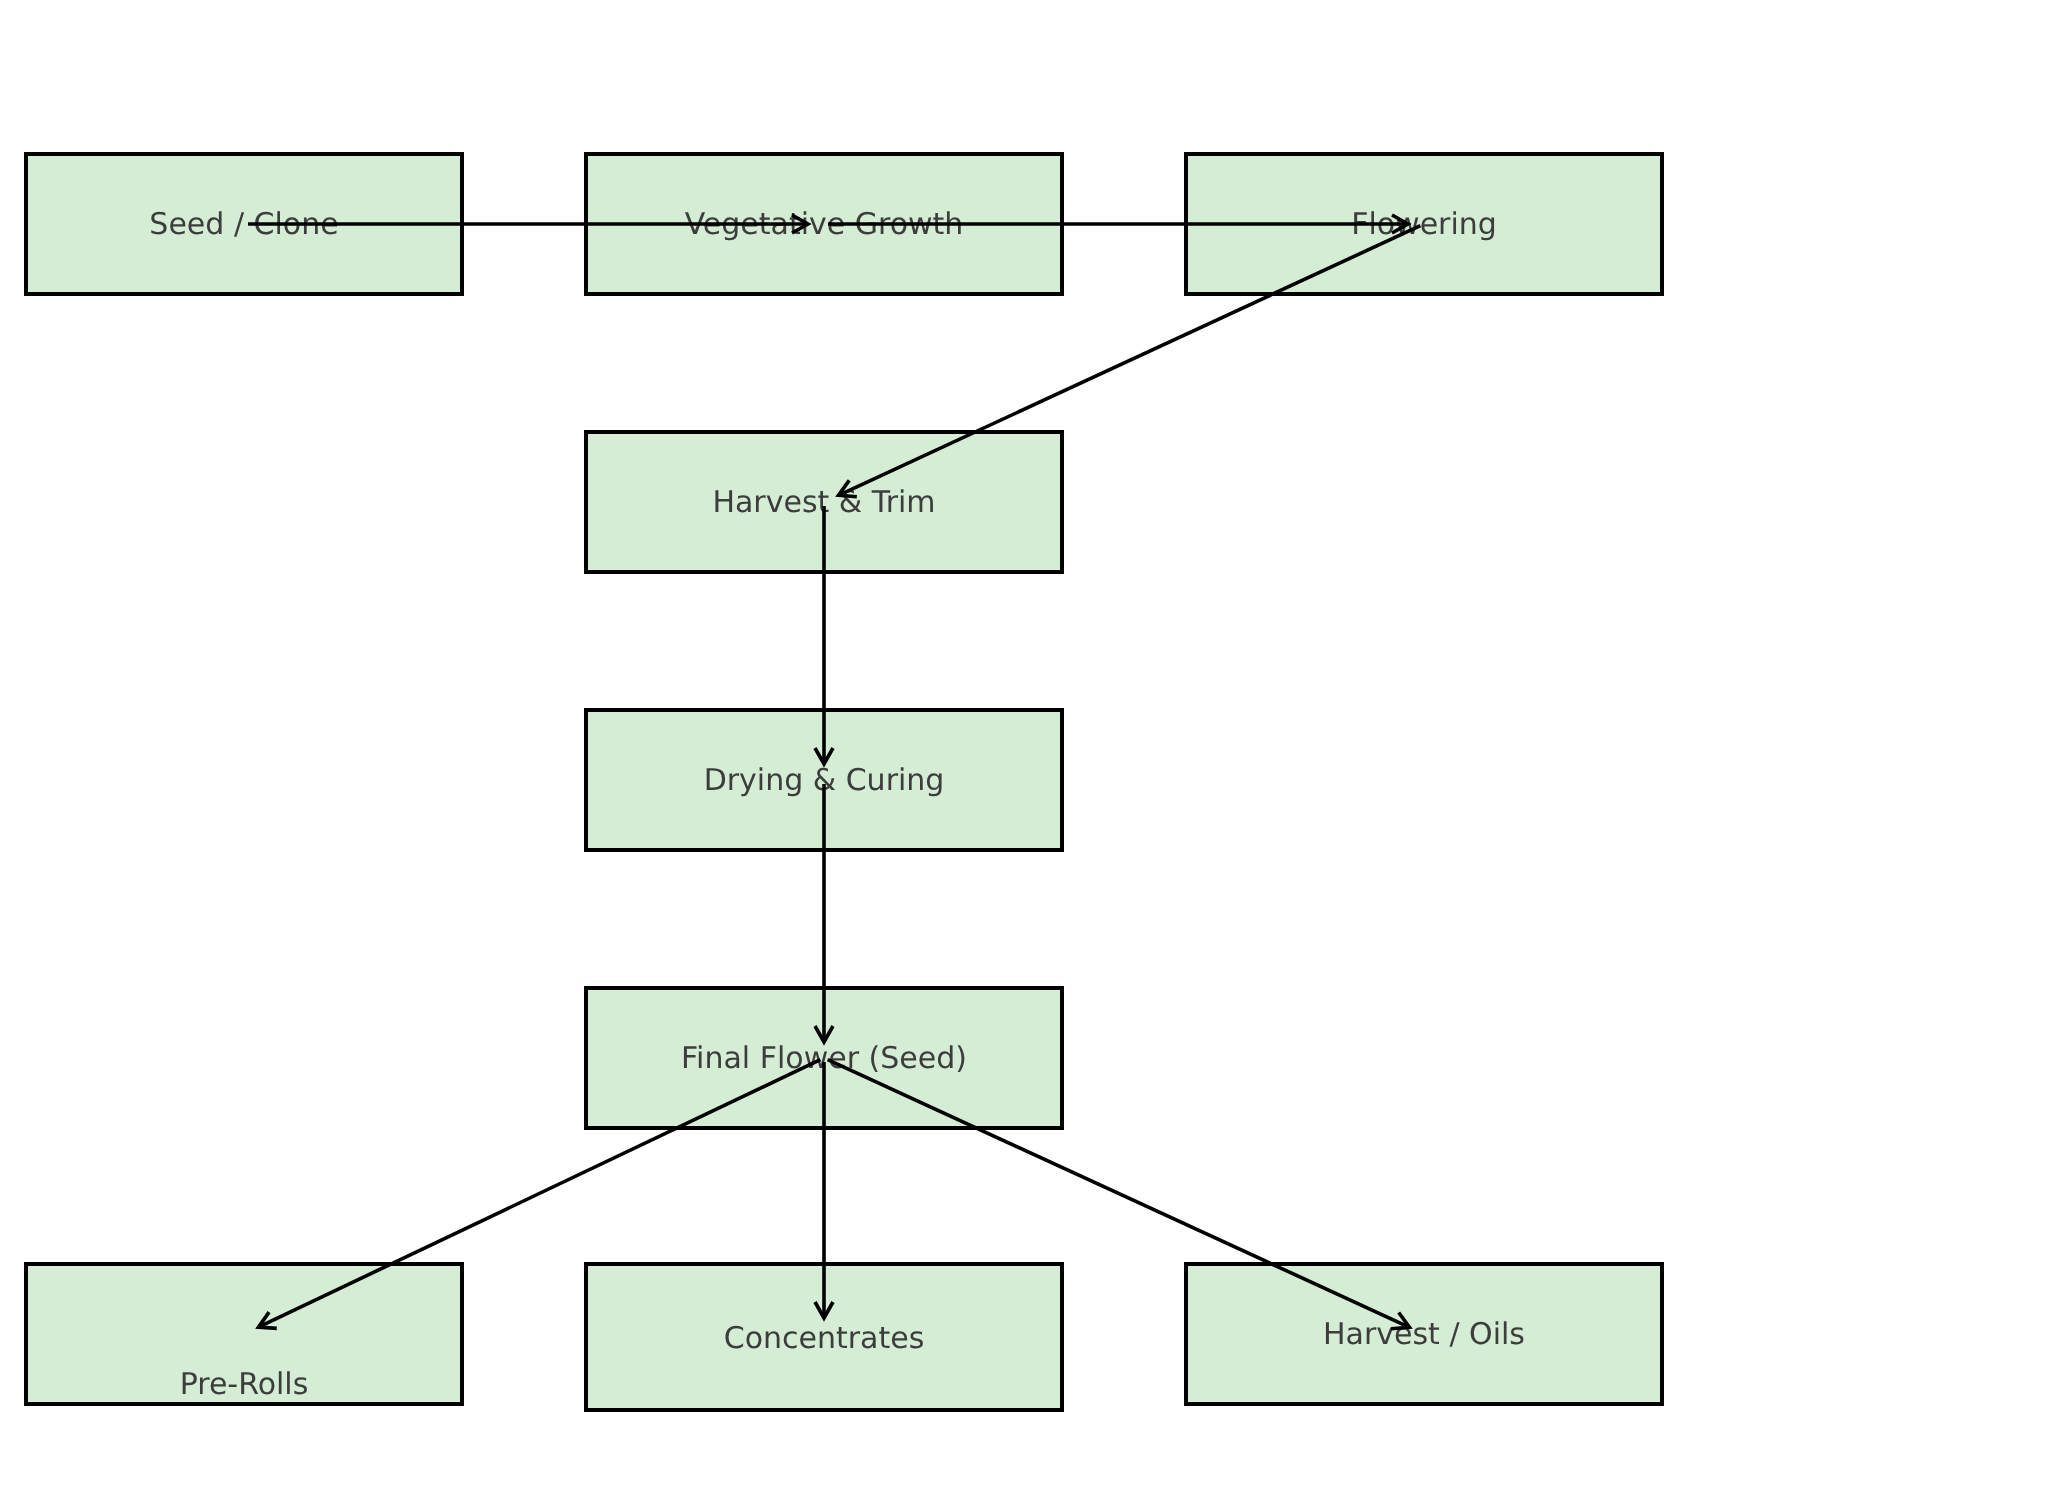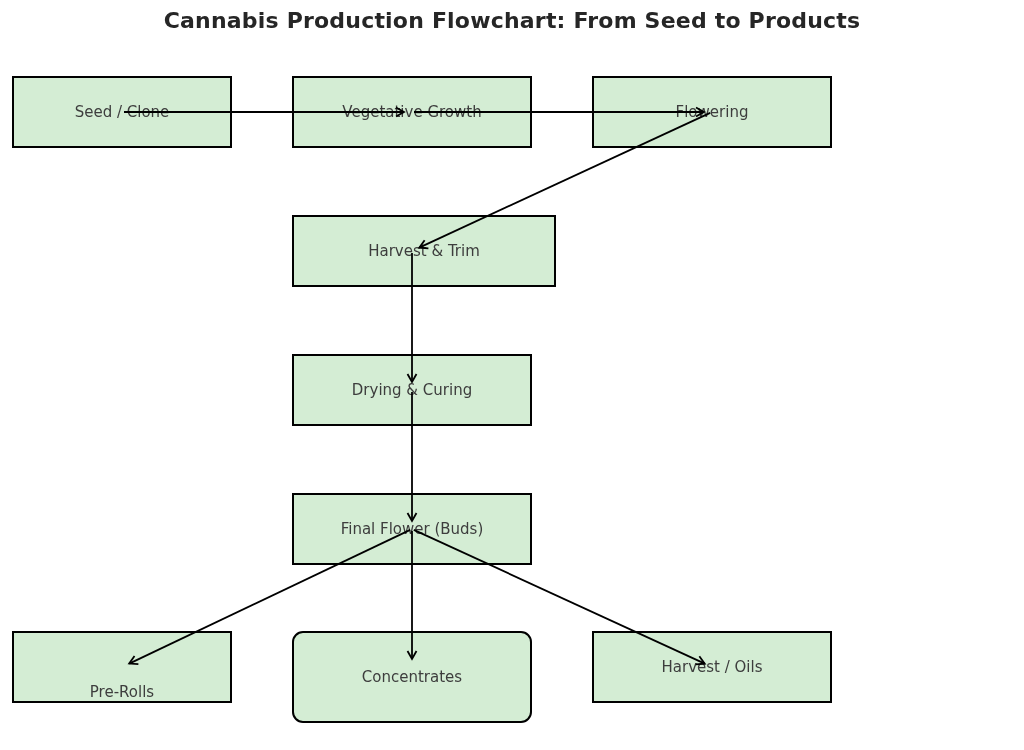--- a/index.html
+++ b/index.html
@@ -45,45 +45,44 @@
     top: 0;
     left: 0;
     pointer-events: none;
     z-index: 5;
   }
 </style>
 </head>
 <body>
 
 <div id="stage">
-  <div id="diagram-title">Cannabis Production Flowchart: From Seed to Products</div>
 
   <div id="node-layer">
       <div class="node" style="left: 12px; top: 76px; width: 220px; height: 72px;">
         <span>Seed / Clone</span>
       </div>
       <div class="node" style="left: 292px; top: 76px; width: 240px; height: 72px;">
         <span>Vegetative Growth</span>
       </div>
       <div class="node" style="left: 592px; top: 76px; width: 240px; height: 72px;">
         <span>Flowering</span>
       </div>
-      <div class="node" style="left: 292px; top: 215px; width: 264px; height: 72px;">
+      <div class="node" style="left: 292px; top: 215px; width: 240px; height: 72px;">
         <span>Harvest &amp; Trim</span>
       </div>
       <div class="node" style="left: 292px; top: 354px; width: 240px; height: 72px;">
         <span>Drying &amp; Curing</span>
       </div>
       <div class="node" style="left: 292px; top: 493px; width: 240px; height: 72px;">
-        <span>Final Flower (Buds)</span>
+        <span>Final Flower (Seed)</span>
       </div>
       <div class="node" style="left: 12px; top: 631px; width: 220px; height: 72px; align-items: flex-end;">
         <span>Pre-Rolls</span>
       </div>
-      <div class="node" style="left: 292px; top: 631px; width: 240px; height: 92px; border-radius: 11px;">
+      <div class="node" style="left: 292px; top: 631px; width: 240px; height: 75px;">
         <span>Concentrates</span>
       </div>
       <div class="node" style="left: 592px; top: 631px; width: 240px; height: 72px;">
         <span>Harvest / Oils</span>
       </div>
     </div>
 
   <svg id="edge-layer" width="1024" height="750" viewBox="0 0 1024 750">
     <defs>
       <marker id="arrowhead" markerUnits="userSpaceOnUse" markerWidth="14" markerHeight="14" refX="9" refY="6" orient="auto">

